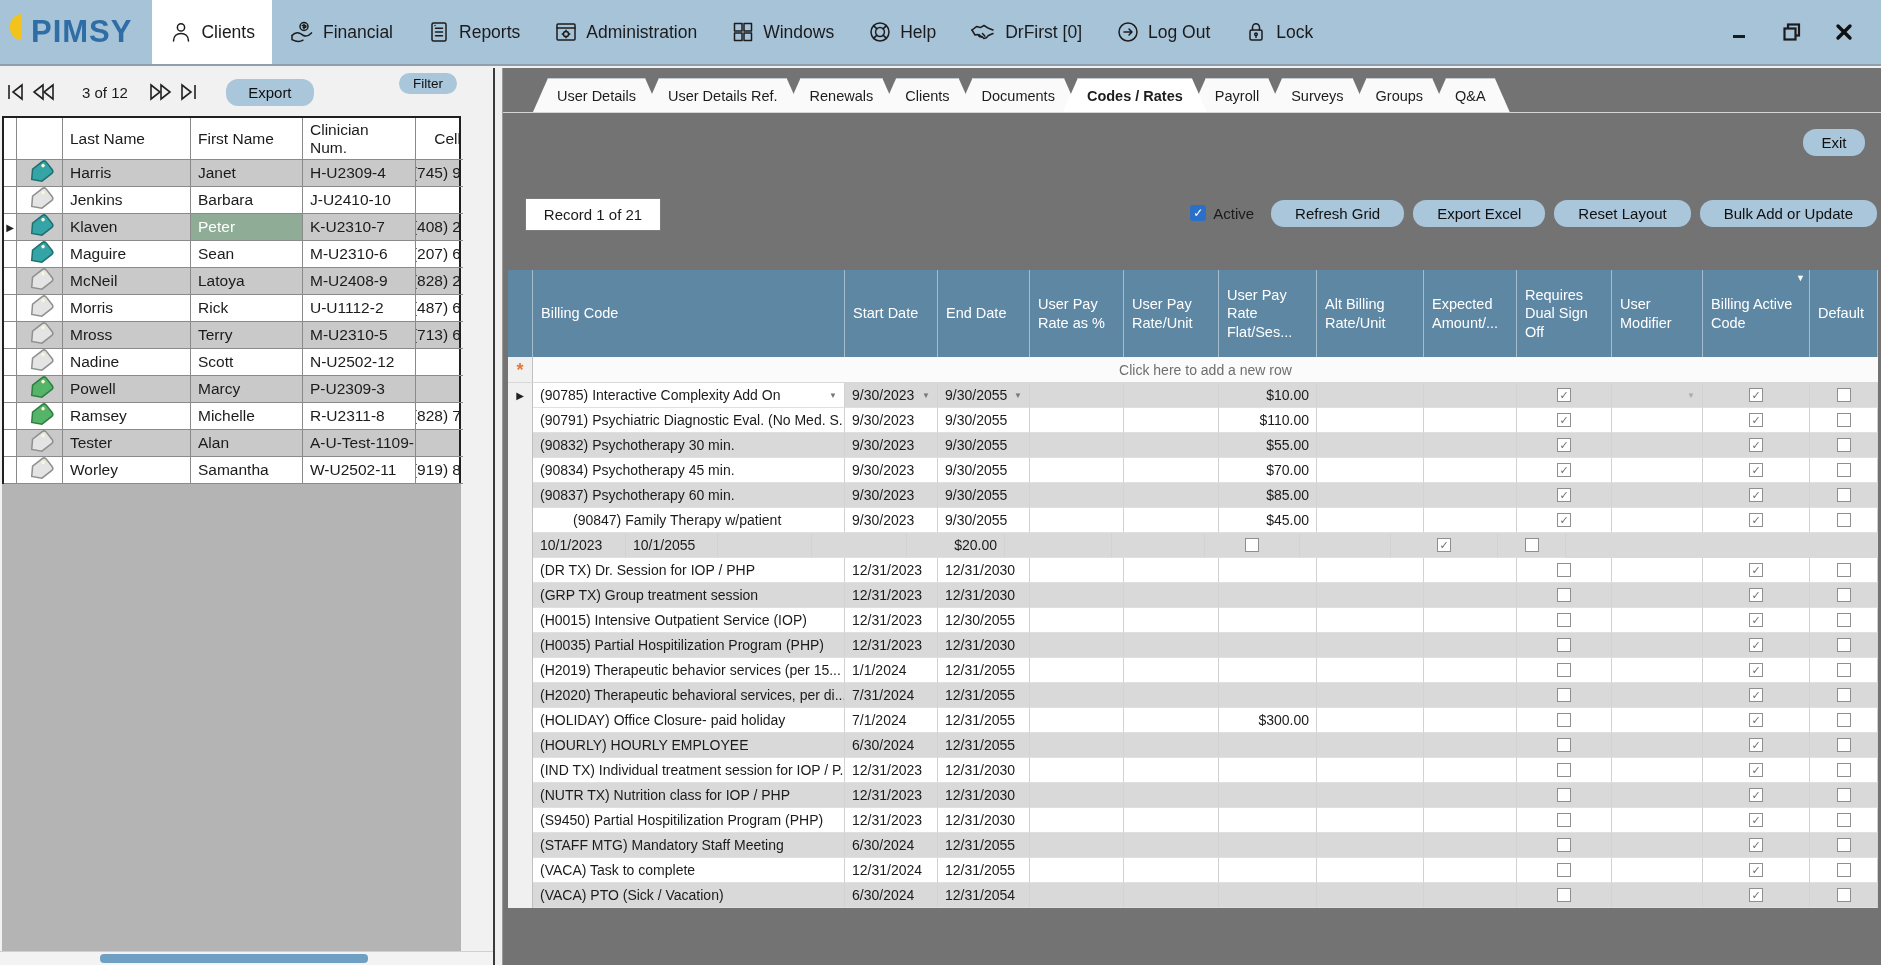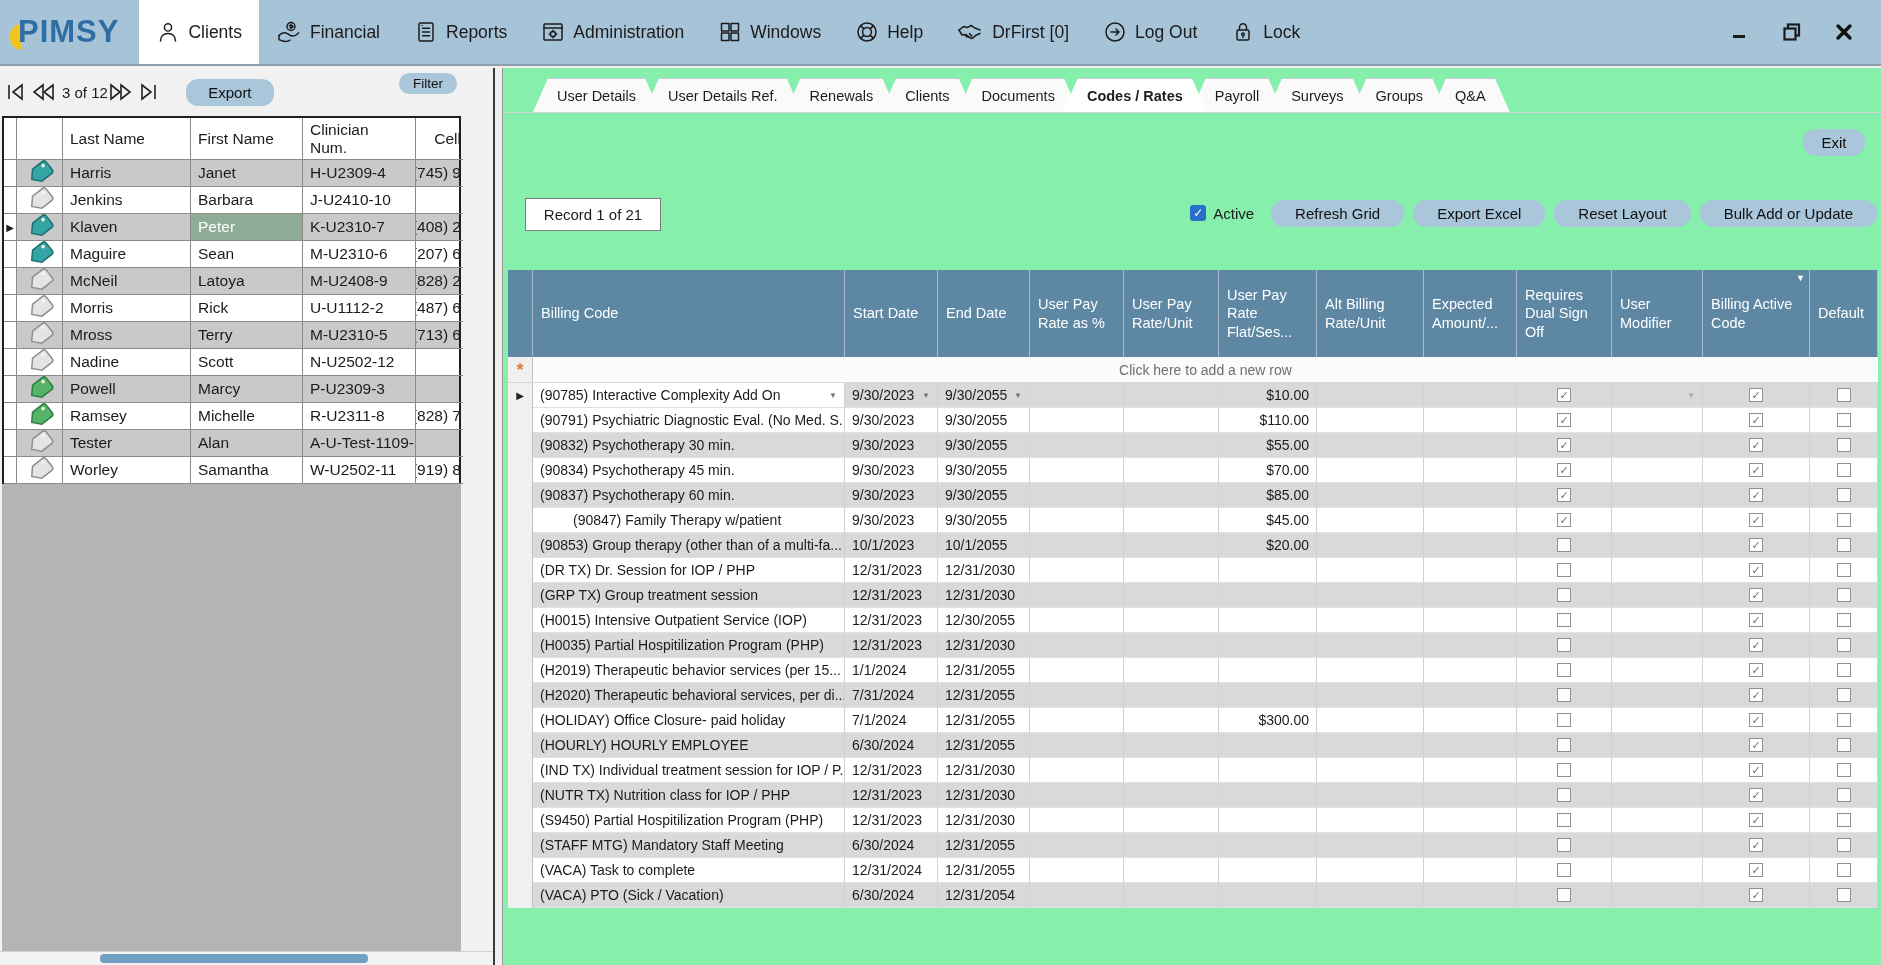--- a/index.html
+++ b/index.html
@@ -3,43 +3,43 @@
 <meta charset="utf-8">
 <style>
   html,body{margin:0;padding:0;background:#d8d8d8;}
   *{box-sizing:border-box;}
   .app{position:relative;width:1881px;height:965px;background:#f0f0f0;
        font-family:"Liberation Sans",sans-serif;color:#1b1b1b;overflow:hidden;}
 
   
   .menubar{position:absolute;top:0;left:0;right:0;height:66px;background:#a7c3d8;
            display:flex;align-items:center;border-bottom:2px solid #8f9fae;}
-  .logo{display:flex;align-items:flex-end;font-size:31px;font-weight:bold;color:#2f6ea5;
-        letter-spacing:1px;margin:0 20px 0 10px;position:relative;}
+  .logo{display:flex;align-items:flex-start;font-size:31px;font-weight:bold;color:#2f6ea5;
+        letter-spacing:1px;margin:0 20px 0 10px;position:relative;gap:13px;}
   .logo .crescent{width:12px;height:26px;background:#f2c31d;border-radius:13px 0 0 13px;
         margin-right:-4px;}
   .menu-item{display:flex;align-items:center;gap:8px;height:100%;padding:0 17px;
              font-size:17.5px;cursor:default;white-space:nowrap;}
   .menu-item.active{background:#ffffff;}
   .menu-icon{display:flex;align-items:center;}
   .menu-icon svg{display:block;}
   .win-controls{margin-left:auto;display:flex;align-items:center;gap:30px;padding-right:26px;}
   .win-btn{display:flex;align-items:center;justify-content:center;width:22px;height:22px;}
 
   
   .left-panel{position:absolute;top:68px;left:0;width:493px;bottom:0;background:#f1f1f1;}
   .splitter{position:absolute;top:68px;left:493px;width:10px;bottom:0;background:#efefef;
             border-left:2px solid #3a3a3a;border-right:1px solid #9a9a9a;}
-  .right-panel{position:absolute;top:68px;left:503px;right:0;bottom:0;background:#86efac;}
+  .right-panel{position:absolute;top:68px;left:503px;right:0;bottom:0;background:#737373;}
 
   
   .l-toolbar{position:absolute;top:0;left:0;right:0;height:48px;background:#f1f1f1;
              display:flex;align-items:center;padding-left:6px;}
   .pager-btn{display:flex;align-items:center;margin-right:6px;}
-  .pager-text{font-size:15px;margin:0 0;white-space:nowrap;}
+  .pager-text{font-size:15px;margin:0 20px;white-space:nowrap;}
   .pill{background:#a9c6db;border:none;border-radius:12px;font-size:15px;color:#101010;
         font-family:"Liberation Sans",sans-serif;display:flex;align-items:center;justify-content:center;}
   .export-pill{width:88px;height:27px;margin-left:22px;}
   .filter-pill{position:absolute;right:36px;top:5px;width:58px;height:21px;font-size:13.5px;}
 
   
   .client-grid{position:absolute;top:48px;left:2px;width:459px;border:2px solid #1f1f1f;background:#fff;}
   .c-row{display:flex;height:27px;}
   .c-row.header{height:42px;background:#fff;}
   .c-cell{border-right:1px solid #8a8a8a;border-bottom:1px solid #8a8a8a;overflow:hidden;
@@ -655,21 +655,20 @@
             <span class="bg-cell" style="width: 91px; min-width: 91px;"></span>
             <span class="bg-cell cbwrap" style="width: 107px; min-width: 107px;">
               <span class="cb">✓</span>
             </span>
             <span class="bg-cell cbwrap" style="width: 68px; min-width: 68px;">
               <span class="cb"></span>
             </span>
           </div>
           <div class="bg-row odd">
             <span class="bg-gutter"></span>
-            <span class="bg-cell" style="width: 312px; min-width: 312px;">(90853) Group therapy (other than of a multi-fa...</span>
             <span class="bg-cell" style="width: 93px; min-width: 93px;">10/1/2023</span>
             <span class="bg-cell" style="width: 92px; min-width: 92px;">10/1/2055</span>
             <span class="bg-cell" style="width: 94px; min-width: 94px;"></span>
             <span class="bg-cell" style="width: 95px; min-width: 95px;"></span>
             <span class="bg-cell money" style="width: 98px; min-width: 98px;">$20.00</span>
             <span class="bg-cell" style="width: 107px; min-width: 107px;"></span>
             <span class="bg-cell" style="width: 93px; min-width: 93px;"></span>
             <span class="bg-cell cbwrap" style="width: 95px; min-width: 95px;">
               <span class="cb"></span>
             </span>

